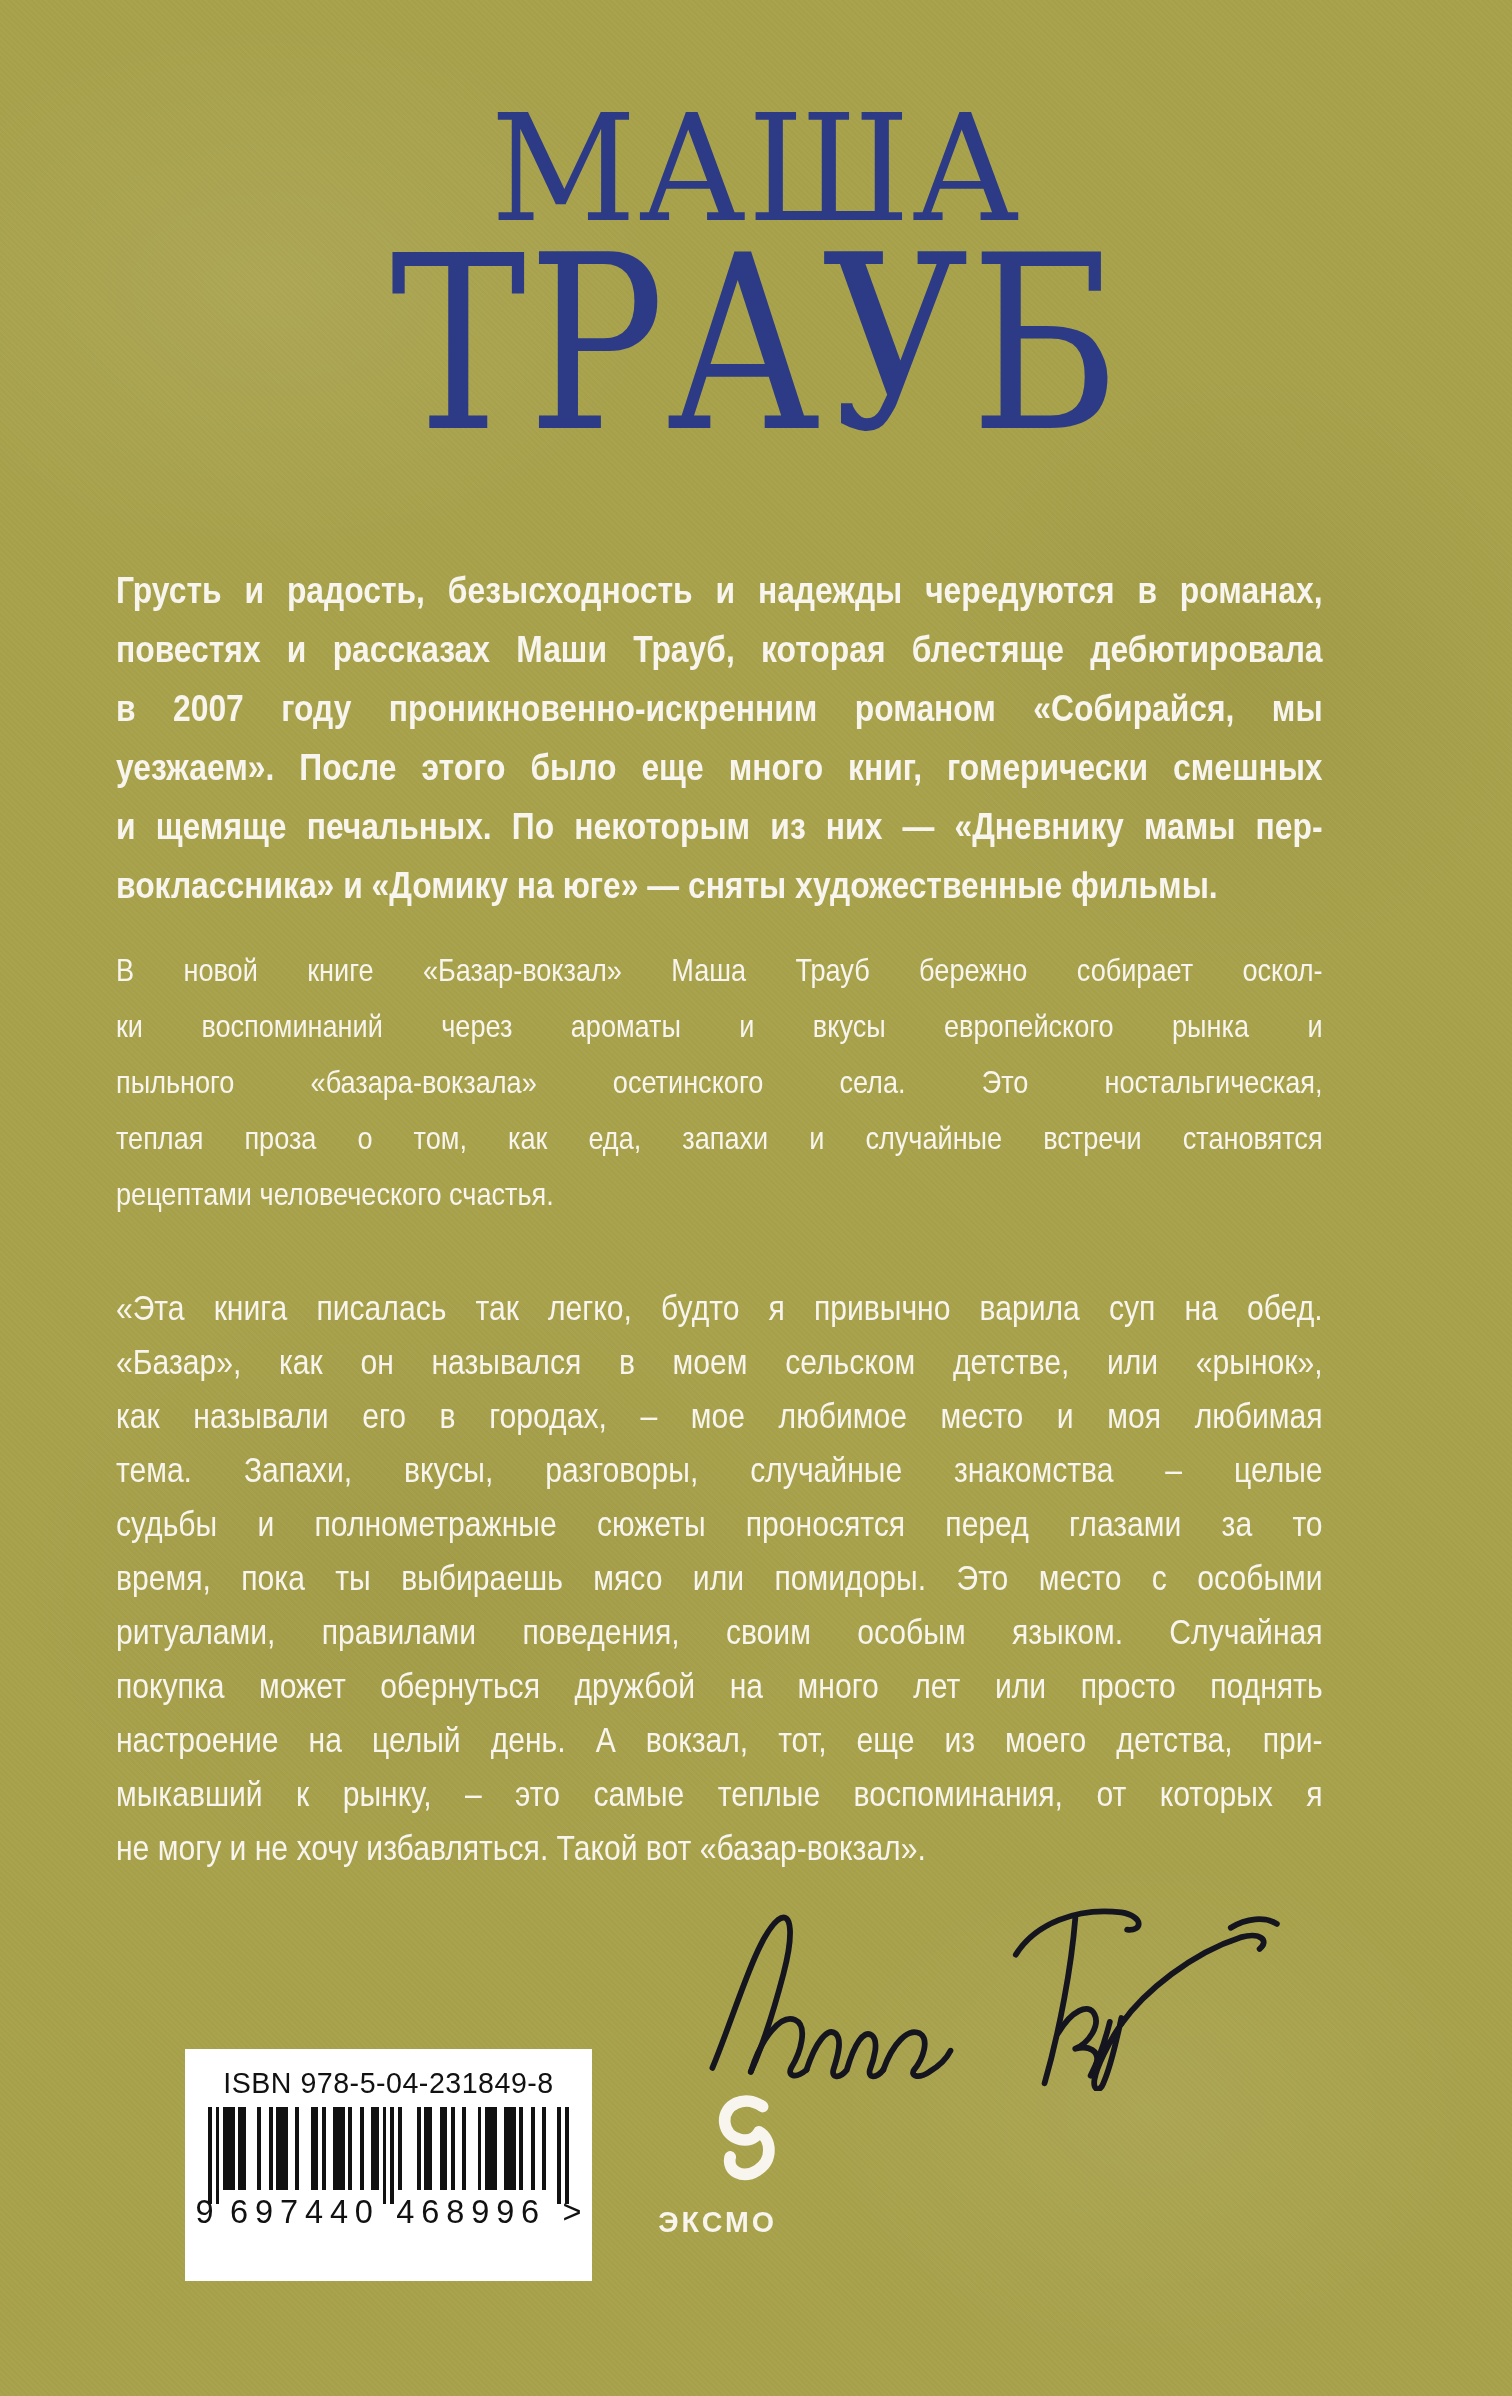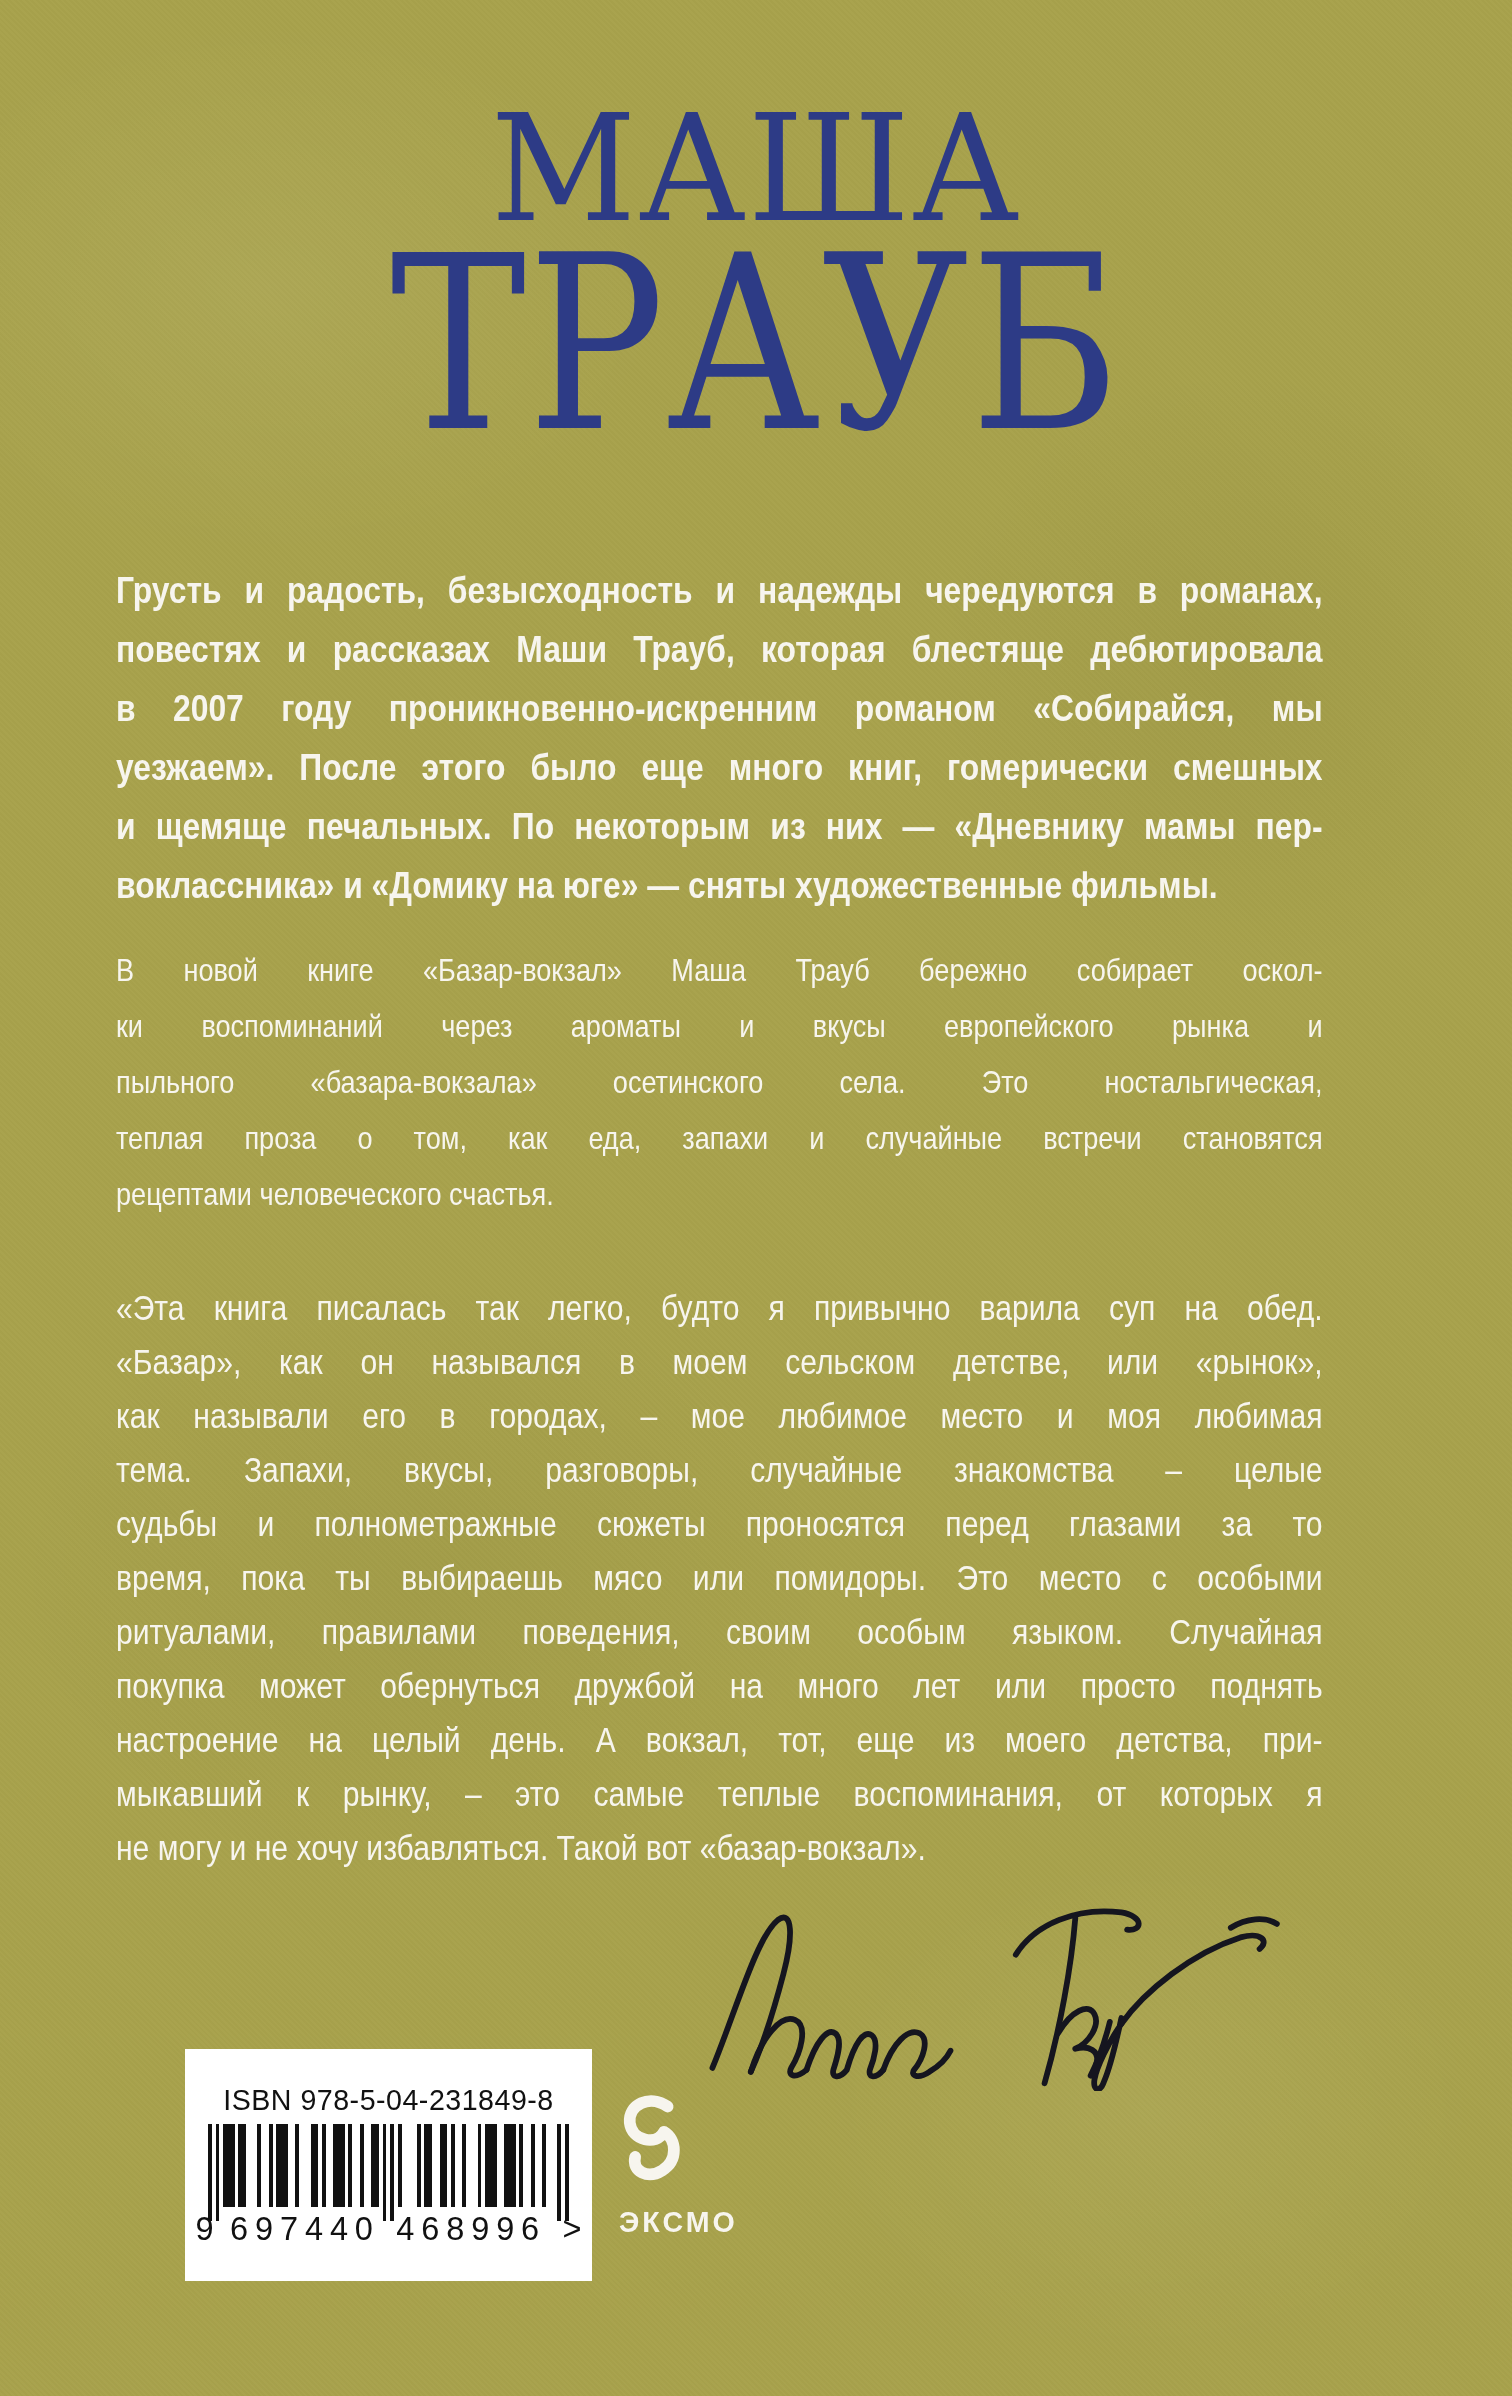--- a/index.html
+++ b/index.html
@@ -49,21 +49,21 @@
   .signature { position:absolute; left:690px; top:1899px; width:640px; height:192px; }
   .signature svg { width:100%; height:100%; }
 
   .isbn-box {
     position:absolute; left:185px; top:2049px;
     width:407px; height:232px;
     background:#ffffff;
     box-sizing:border-box;
   }
   .isbn-label {
-    margin-top:35px;
+    margin-top:18px;
     text-align:center;
     font-size:28.6px; line-height:33px;
     color:#111111;
     letter-spacing:0.5px;
   }
   .bars {
     width:361px; height:83px;
     margin:6.9px auto 0 auto;
     display:flex; align-items:flex-start;
     overflow:visible;
@@ -73,21 +73,21 @@
   .mod.guard.on { height:97px; }
   .digits {
     width:386px; margin:3.9px auto 0 auto;
     display:flex; justify-content:space-between; align-items:baseline;
     font-size:32.5px; color:#111111;
   }
   .digits .grp { letter-spacing:6.9px; }
 
   .publisher {
     position:absolute; left:619px; top:2094px; width:158px;
-    display:flex; flex-direction:column; align-items:flex-start;
+    display:flex; flex-direction:column; align-items:flex-end;
     color:#f7f5ee;
   }
   .publisher svg { width:63px; height:98px; }
   .publisher-name {
     margin-top:13.8px;
     font-size:28.6px; font-weight:bold;
     letter-spacing:3px;
   }
 </style>
 </head>

